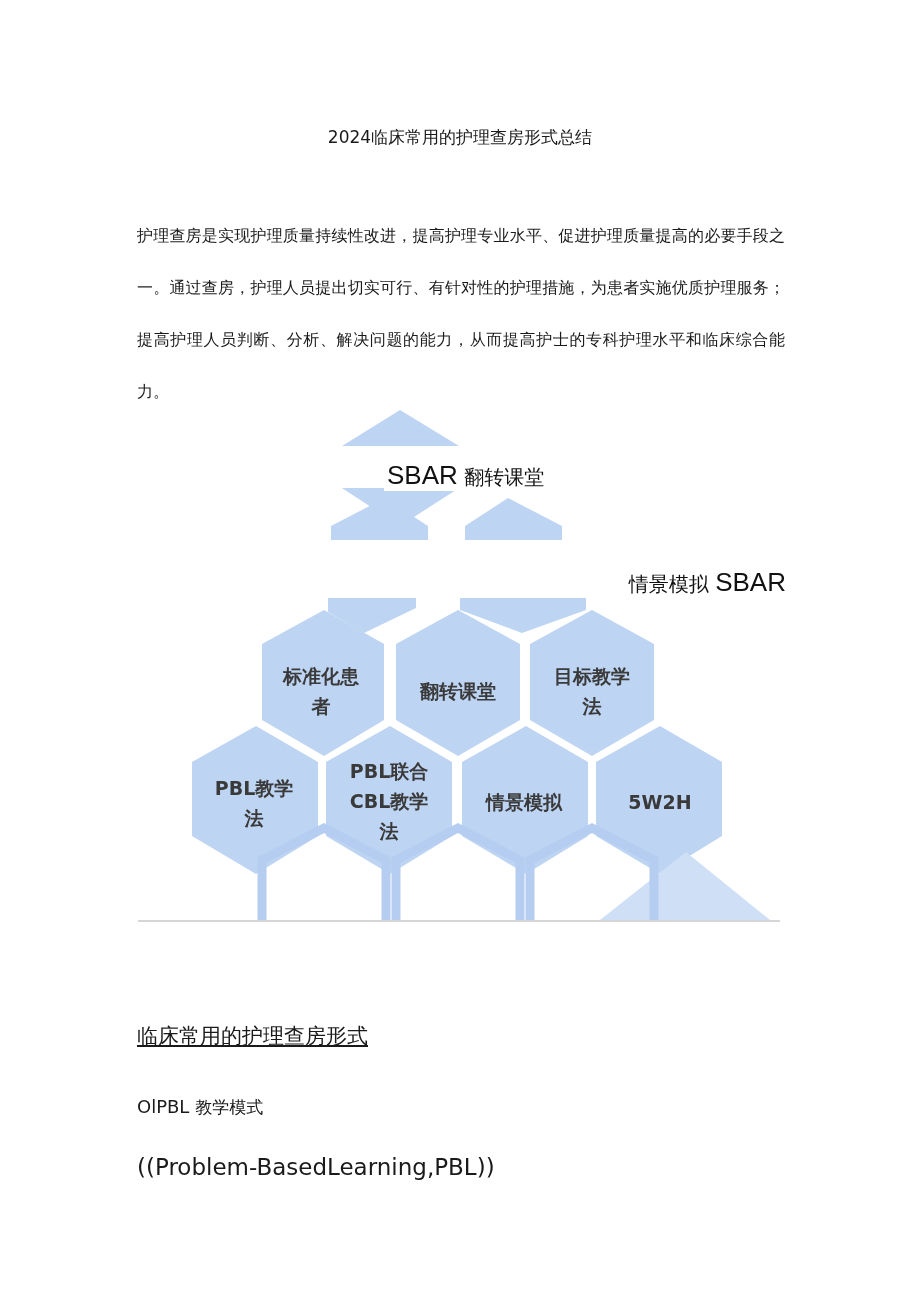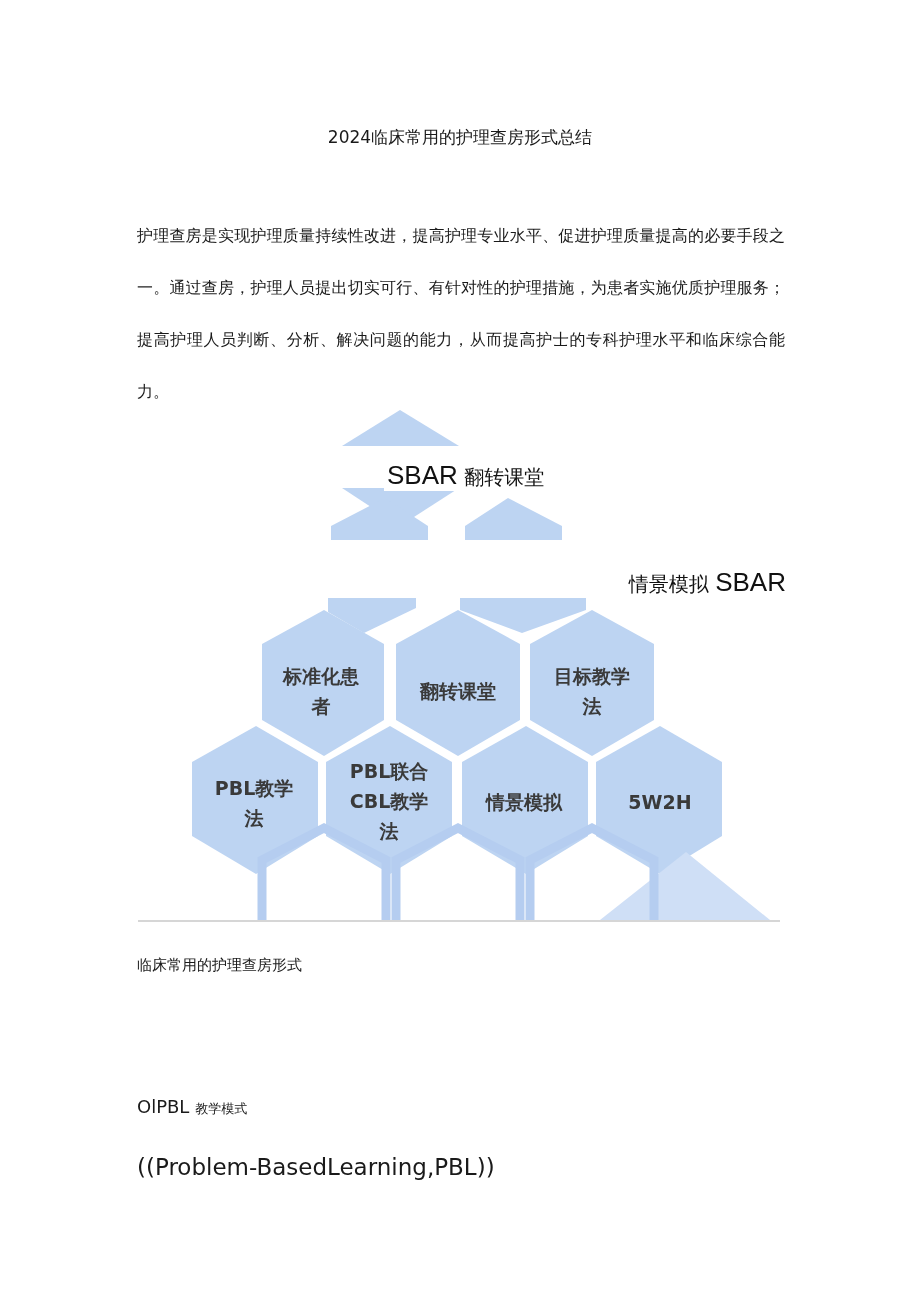--- a/index.html
+++ b/index.html
@@ -9,23 +9,23 @@
            font-size: 17px; letter-spacing: 0px; }
   .para { position: absolute; left: 137px; width: 648px; font-size: 16px;
           line-height: 52px; top: 210px; text-align: justify; text-align-last: left; }
   .diagram { position: absolute; left: 130px; top: 400px; width: 660px; height: 540px; }
   .diagram svg { display: block; }
   .hex-label { font-family: "DejaVu Sans", sans-serif; font-weight: bold; font-size: 19px; fill: #3a3a3a; }
   .overlay-label { position: absolute; font-size: 20px; color: #111; white-space: nowrap; }
   .overlay-label b { font-family: "Liberation Sans", sans-serif; font-weight: normal; font-size: 26px; }
   .sbar { left: 254px; top: 60px; background: #ffffff; padding: 0 3px; }
   .pdca { right: 4px; top: 167px; }
-  .section-h { position: absolute; left: 137px; top: 956px; font-size: 15px; }
+  .section-h { position: absolute; left: 137px; top: 1022px; font-size: 21px; text-decoration: underline; }
   .item-h { position: absolute; left: 137px; top: 1096px; font-size: 18px; }
-  .item-h .cn { font-size: 13px; }
+  .item-h .cn { font-size: 17px; }
   .item-en { position: absolute; left: 137px; top: 1154px; font-size: 23px; font-family: "DejaVu Sans", sans-serif; }
 </style>
 </head>
 <body>
 
 <div class="title">2024临床常用的护理查房形式总结</div>
 
 <div class="para">护理查房是实现护理质量持续性改进，提高护理专业水平、促进护理质量提高的必要手段之一。通过查房，护理人员提出切实可行、有针对性的护理措施，为患者实施优质护理服务；提高护理人员判断、分析、解决问题的能力，从而提高护士的专科护理水平和临床综合能力。</div>
 
 <div class="diagram">

